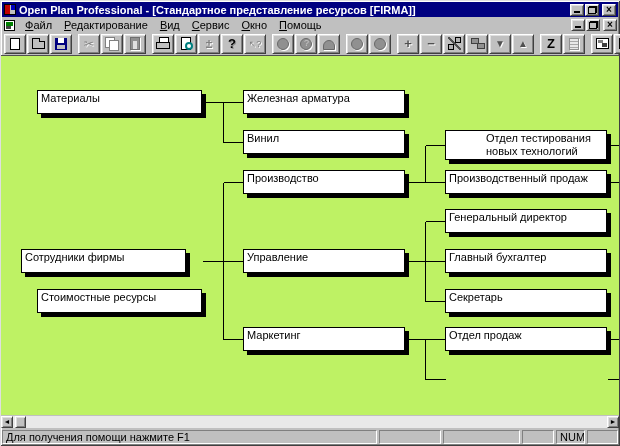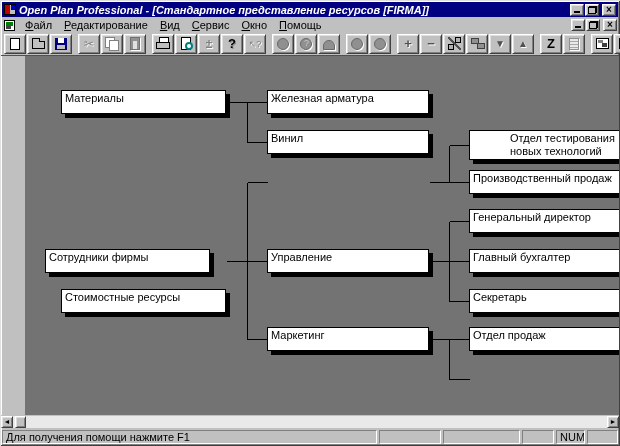--- a/index.html
+++ b/index.html
@@ -14,21 +14,21 @@
   }
 
   
   .titlebar {
     height:15px; margin:1px 1px 0 1px; background:#000080; color:#fff;
     display:flex; align-items:center; padding:0 2px; flex:0 0 auto;
   }
   .app-icon { width:12px; height:11px; position:relative; margin-right:3px; background:#c0c0c0; border:1px solid #000; flex:0 0 auto;}
   .app-icon::before { content:""; position:absolute; left:0; top:0; width:5px; height:9px; background:#c00000; }
   .app-icon::after  { content:""; position:absolute; right:0; top:0; width:4px; height:5px; background:#0000c0; }
-  .titlebar .title { font-weight:bold; font-size:11px; white-space:nowrap; overflow:hidden; flex:1 1 auto; letter-spacing:0;font-style:italic; }
+  .titlebar .title { font-weight:bold; font-size:11px; white-space:nowrap; overflow:hidden; flex:1 1 auto; letter-spacing:0; }
   .winbtns { display:flex; gap:1px; flex:0 0 auto; align-items:center; }
   .wbtn {
     width:14px; height:12px; background:#c0c0c0;
     border-top:1px solid #fff; border-left:1px solid #fff;
     border-right:1px solid #404040; border-bottom:1px solid #404040;
     box-shadow: inset 1px 1px 0 #dfdfdf, inset -1px -1px 0 #808080;
     display:flex; align-items:center; justify-content:center;
     font-size:9px; font-weight:bold; color:#000; position:relative;
   }
   .wbtn.gap { margin-left:2px; }
@@ -99,21 +99,21 @@
   .ic-window-fit::after  { content:""; position:absolute; left:1px; top:1px; width:10px; height:8px;
     background:linear-gradient(to top right, transparent 44%, #000 44%, #000 58%, transparent 58%); }
   .g-plus,.g-minus { font-weight:bold; font-size:13px; color:#505050; text-shadow:1px 1px 0 #fff; }
   .g-arrow { font-size:10px; color:#505050; text-shadow:1px 1px 0 #fff; }
   .g-help { font-weight:bold; font-size:13px; color:#000; text-shadow:1px 1px 0 #909090; }
   .g-z { font-weight:bold; font-size:13px; color:#000; }
   .g-pm { font-weight:bold; font-size:12px; }
   .g-ctx { font-size:9px; }
 
   
-  .content { flex:1 1 auto; background:#737373; position:relative; overflow:hidden;margin-left:24px; }
+  .content { flex:1 1 auto; background:#bef264; position:relative; overflow:hidden; }
   .content svg { position:absolute; left:0; top:0; }
   .node {
     position:absolute; background:#fff; border:1px solid #000;
     box-shadow:4px 4px 0 #000; font-size:11px; line-height:13px;
     padding:1px 3px; overflow:hidden; color:#000;
   }
 
   
   .hscroll { height:13px; flex:0 0 auto; background:#e9e9e9; display:flex; position:relative; border-top:1px solid #c0c0c0; }
   .sbtn {
@@ -303,20 +303,21 @@
         <line x1="424.5" y1="323.5" x2="444.5" y2="323.5" stroke="#000" stroke-width="1" shape-rendering="crispEdges"></line>
         <line x1="606.5" y1="89.5" x2="618.5" y2="89.5" stroke="#000" stroke-width="1" shape-rendering="crispEdges"></line>
         <line x1="606.5" y1="126.5" x2="618.5" y2="126.5" stroke="#000" stroke-width="1" shape-rendering="crispEdges"></line>
         <line x1="606.5" y1="283.5" x2="618.5" y2="283.5" stroke="#000" stroke-width="1" shape-rendering="crispEdges"></line>
         <line x1="606.5" y1="323.5" x2="618.5" y2="323.5" stroke="#000" stroke-width="1" shape-rendering="crispEdges"></line>
       </svg>
   <div class="node" style="left: 36px; top: 34px; width: 165px; height: 24px;">Материалы</div>
       <div class="node" style="left: 242px; top: 34px; width: 162px; height: 24px;">Железная арматура</div>
       <div class="node" style="left: 242px; top: 74px; width: 162px; height: 24px;">Винил</div>
       <div class="node" style="left: 444px; top: 74px; width: 162px; height: 30px; padding-left: 40px;">Отдел тестирования новых технологий</div>
+      <div class="node" style="left: 242px; top: 114px; width: 162px; height: 24px;">Производство</div>
       <div class="node" style="left: 444px; top: 114px; width: 162px; height: 24px;">Производственный продаж</div>
       <div class="node" style="left: 444px; top: 153px; width: 162px; height: 24px;">Генеральный директор</div>
       <div class="node" style="left: 20px; top: 193px; width: 165px; height: 24px;">Сотрудники фирмы</div>
       <div class="node" style="left: 242px; top: 193px; width: 162px; height: 24px;">Управление</div>
       <div class="node" style="left: 444px; top: 193px; width: 162px; height: 24px;">Главный бухгалтер</div>
       <div class="node" style="left: 444px; top: 233px; width: 162px; height: 24px;">Секретарь</div>
       <div class="node" style="left: 36px; top: 233px; width: 165px; height: 24px;">Стоимостные ресурсы</div>
       <div class="node" style="left: 242px; top: 271px; width: 162px; height: 24px;">Маркетинг</div>
       <div class="node" style="left: 444px; top: 271px; width: 162px; height: 24px;">Отдел продаж</div>
     </div>

